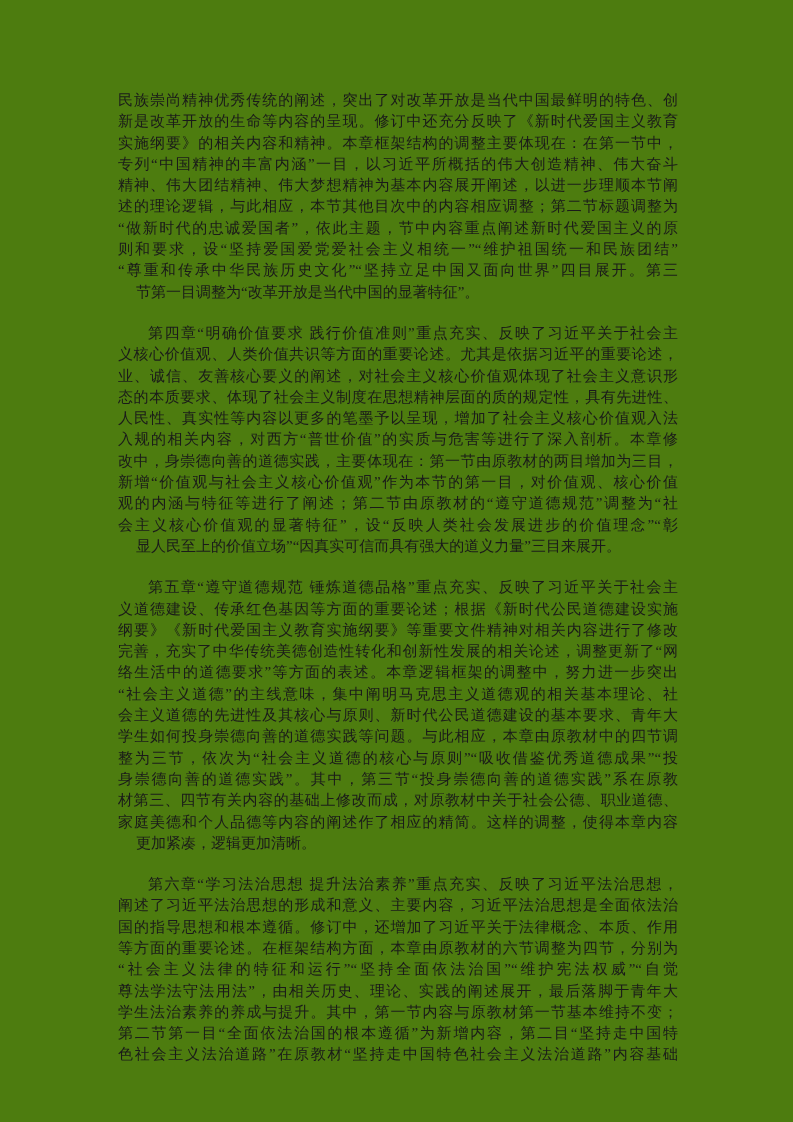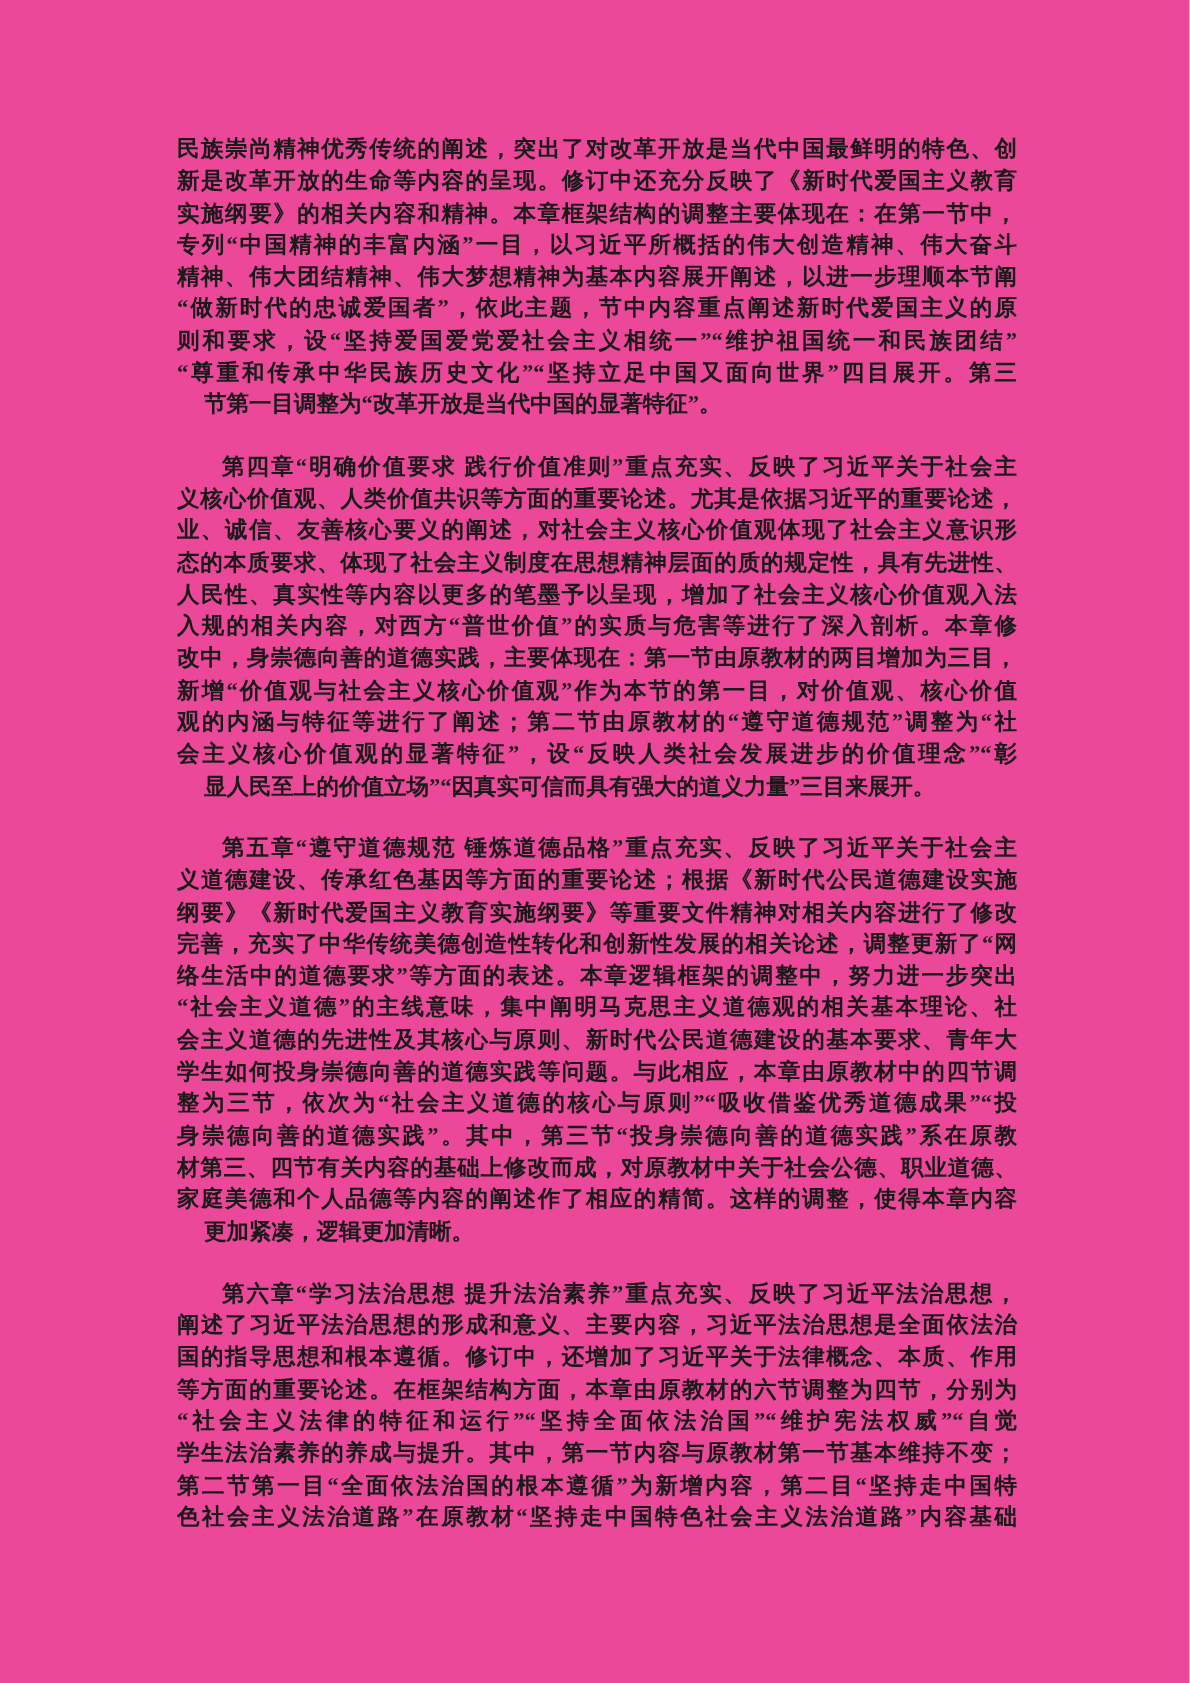--- a/index.html
+++ b/index.html
@@ -41,28 +41,29 @@
     margin-top: 20px;
   }
   .line.para-end {
     text-align-last: left;
     margin-left: 18px;
   }
 </style>
 </head>
 <body>
 
-<div class="page" style="background: #ec4899; font-weight: bold;">
+<div class="page" style="background: #4d7c0f;">
   <div class="text-block" style="color: rgb(26, 26, 26);">
       <div class="paragraph">
         <div class="line">民族崇尚精神优秀传统的阐述，突出了对改革开放是当代中国最鲜明的特色、创</div>
         <div class="line">新是改革开放的生命等内容的呈现。修订中还充分反映了《新时代爱国主义教育</div>
         <div class="line">实施纲要》的相关内容和精神。本章框架结构的调整主要体现在：在第一节中，</div>
         <div class="line">专列“中国精神的丰富内涵”一目，以习近平所概括的伟大创造精神、伟大奋斗</div>
         <div class="line">精神、伟大团结精神、伟大梦想精神为基本内容展开阐述，以进一步理顺本节阐</div>
+        <div class="line">述的理论逻辑，与此相应，本节其他目次中的内容相应调整；第二节标题调整为</div>
         <div class="line">“做新时代的忠诚爱国者”，依此主题，节中内容重点阐述新时代爱国主义的原</div>
         <div class="line">则和要求，设“坚持爱国爱党爱社会主义相统一”“维护祖国统一和民族团结”</div>
         <div class="line">“尊重和传承中华民族历史文化”“坚持立足中国又面向世界”四目展开。第三</div>
         <div class="line para-end">节第一目调整为“改革开放是当代中国的显著特征”。</div>
       </div>
       <div class="paragraph">
         <div class="line indent">第四章“明确价值要求 践行价值准则”重点充实、反映了习近平关于社会主</div>
         <div class="line">义核心价值观、人类价值共识等方面的重要论述。尤其是依据习近平的重要论述，</div>
         <div class="line">业、诚信、友善核心要义的阐述，对社会主义核心价值观体现了社会主义意识形</div>
         <div class="line">态的本质要求、体现了社会主义制度在思想精神层面的质的规定性，具有先进性、</div>
@@ -88,18 +89,19 @@
         <div class="line">材第三、四节有关内容的基础上修改而成，对原教材中关于社会公德、职业道德、</div>
         <div class="line">家庭美德和个人品德等内容的阐述作了相应的精简。这样的调整，使得本章内容</div>
         <div class="line para-end">更加紧凑，逻辑更加清晰。</div>
       </div>
       <div class="paragraph">
         <div class="line indent">第六章“学习法治思想 提升法治素养”重点充实、反映了习近平法治思想，</div>
         <div class="line">阐述了习近平法治思想的形成和意义、主要内容，习近平法治思想是全面依法治</div>
         <div class="line">国的指导思想和根本遵循。修订中，还增加了习近平关于法律概念、本质、作用</div>
         <div class="line">等方面的重要论述。在框架结构方面，本章由原教材的六节调整为四节，分别为</div>
         <div class="line">“社会主义法律的特征和运行”“坚持全面依法治国”“维护宪法权威”“自觉</div>
+        <div class="line">尊法学法守法用法”，由相关历史、理论、实践的阐述展开，最后落脚于青年大</div>
         <div class="line">学生法治素养的养成与提升。其中，第一节内容与原教材第一节基本维持不变；</div>
         <div class="line">第二节第一目“全面依法治国的根本遵循”为新增内容，第二目“坚持走中国特</div>
         <div class="line">色社会主义法治道路”在原教材“坚持走中国特色社会主义法治道路”内容基础</div>
       </div>
     </div>
 </div>
 
 </body></html>

